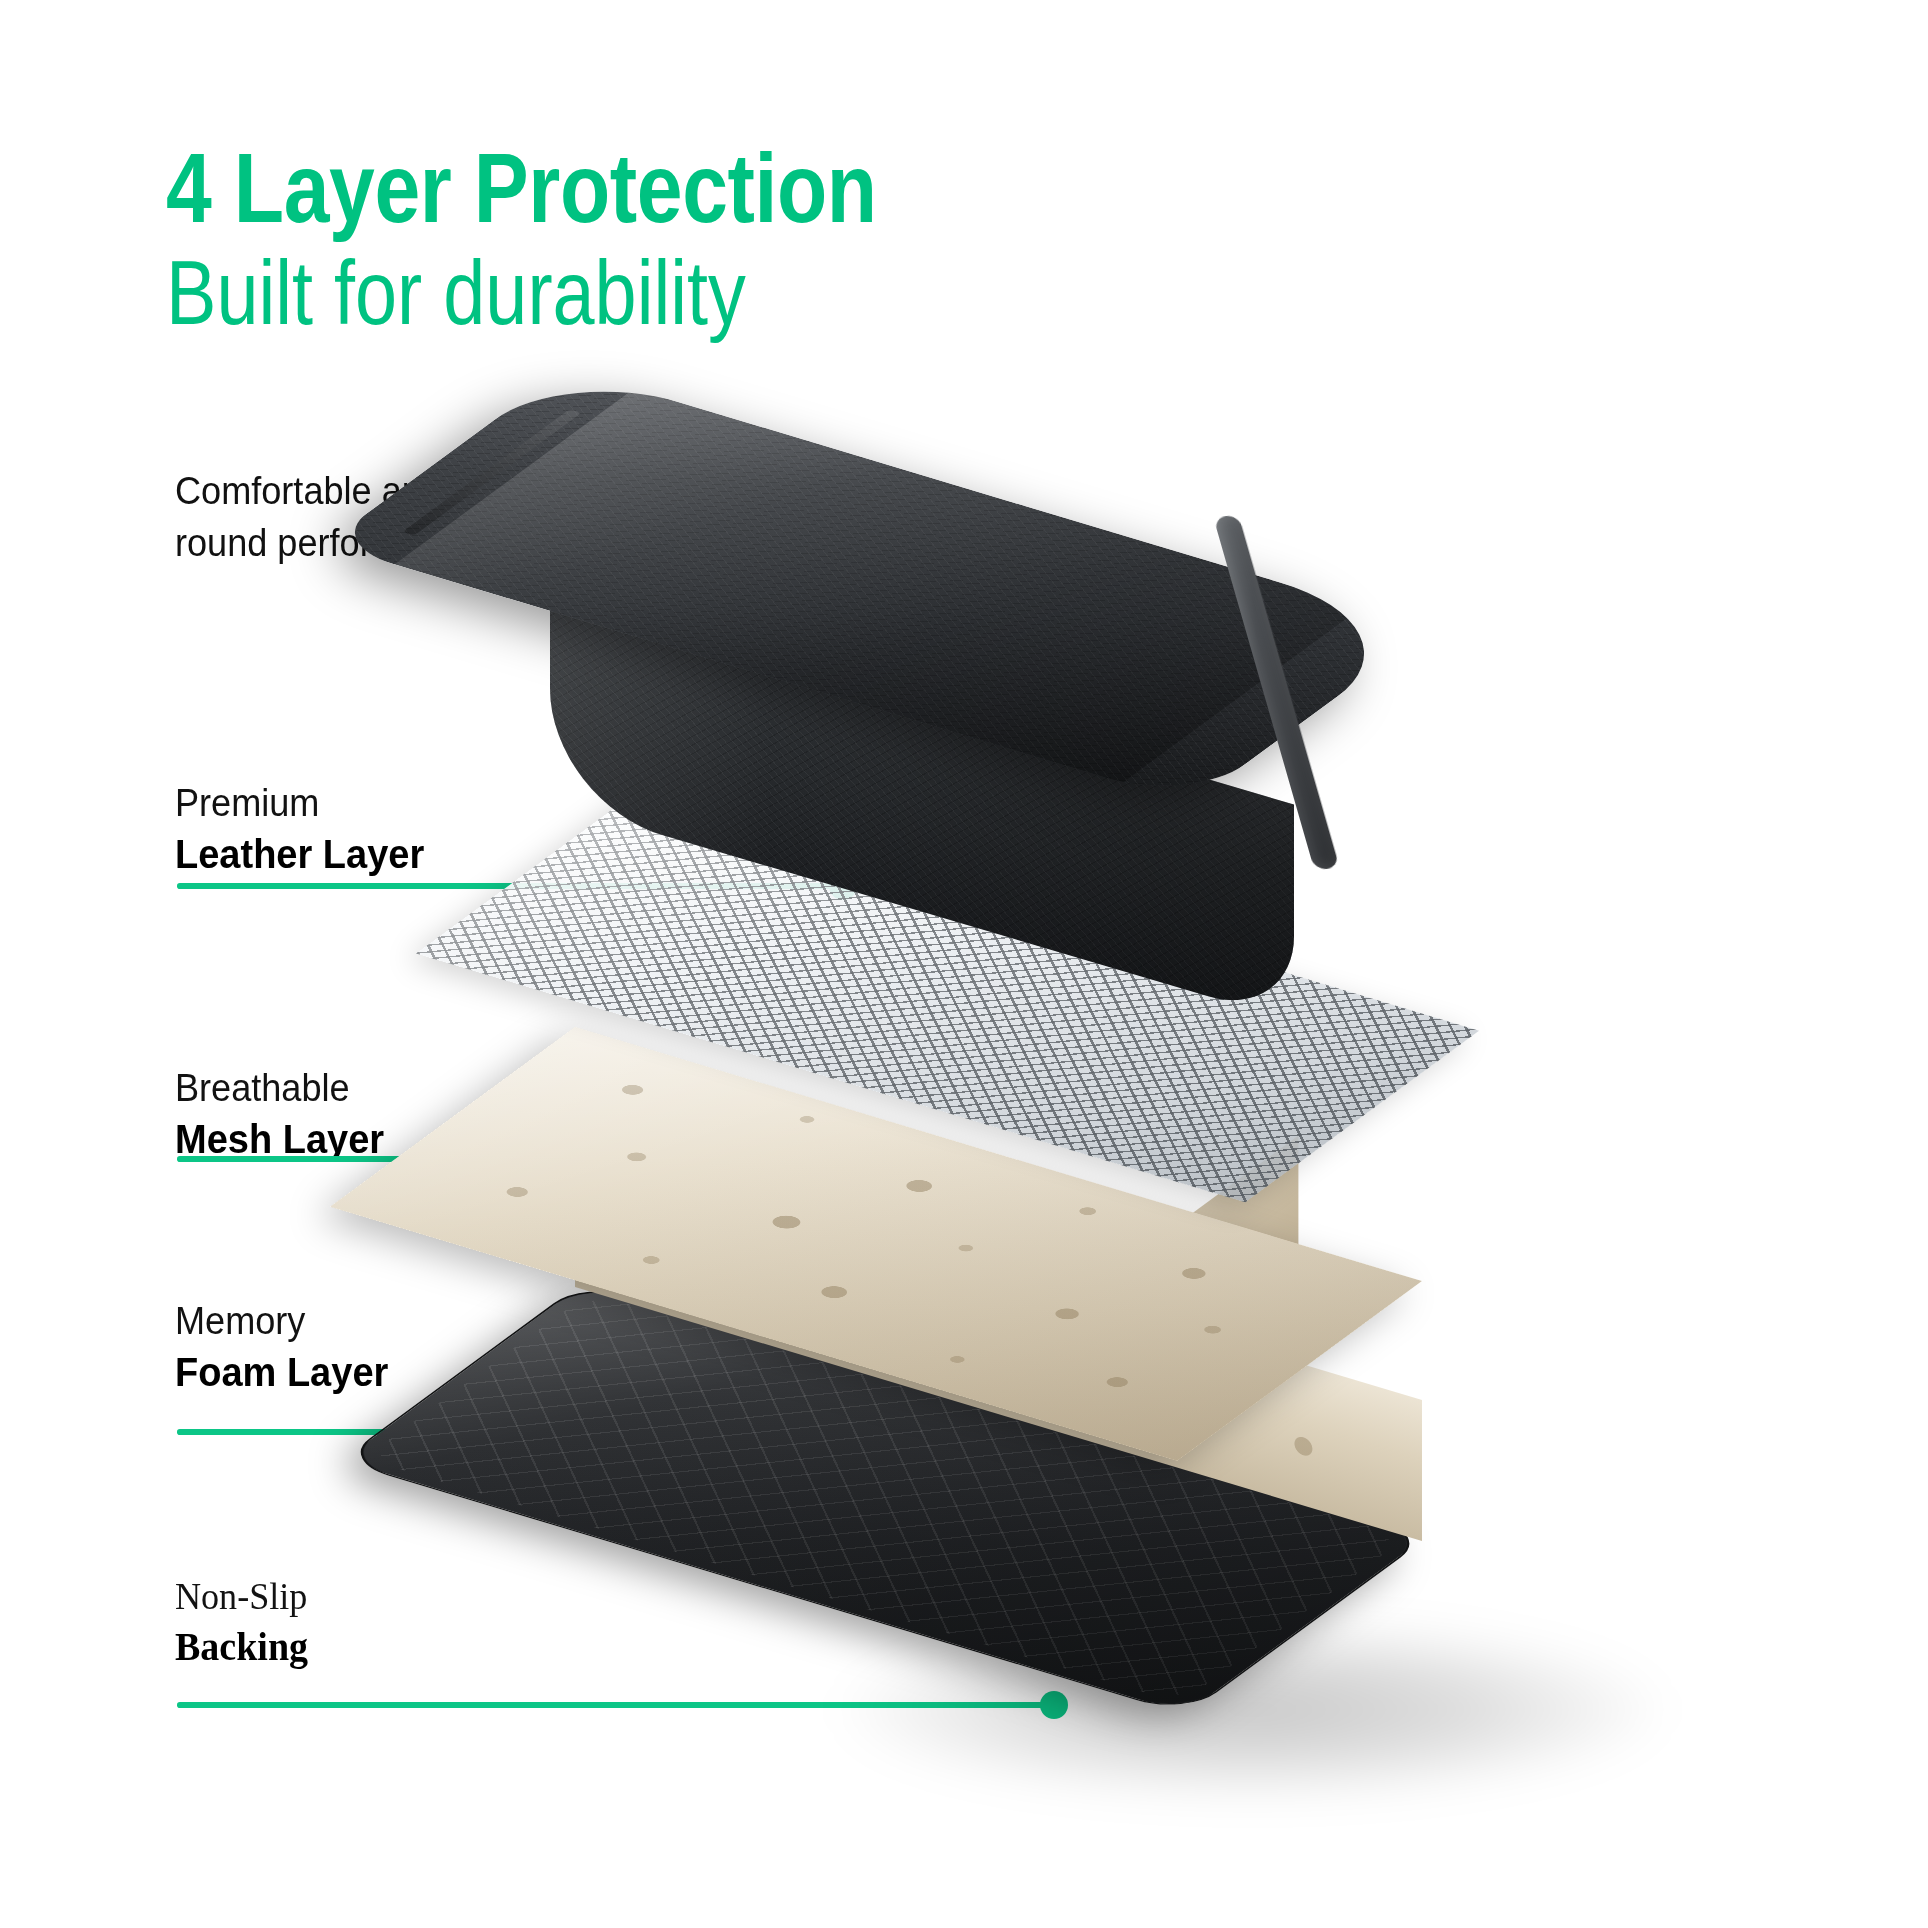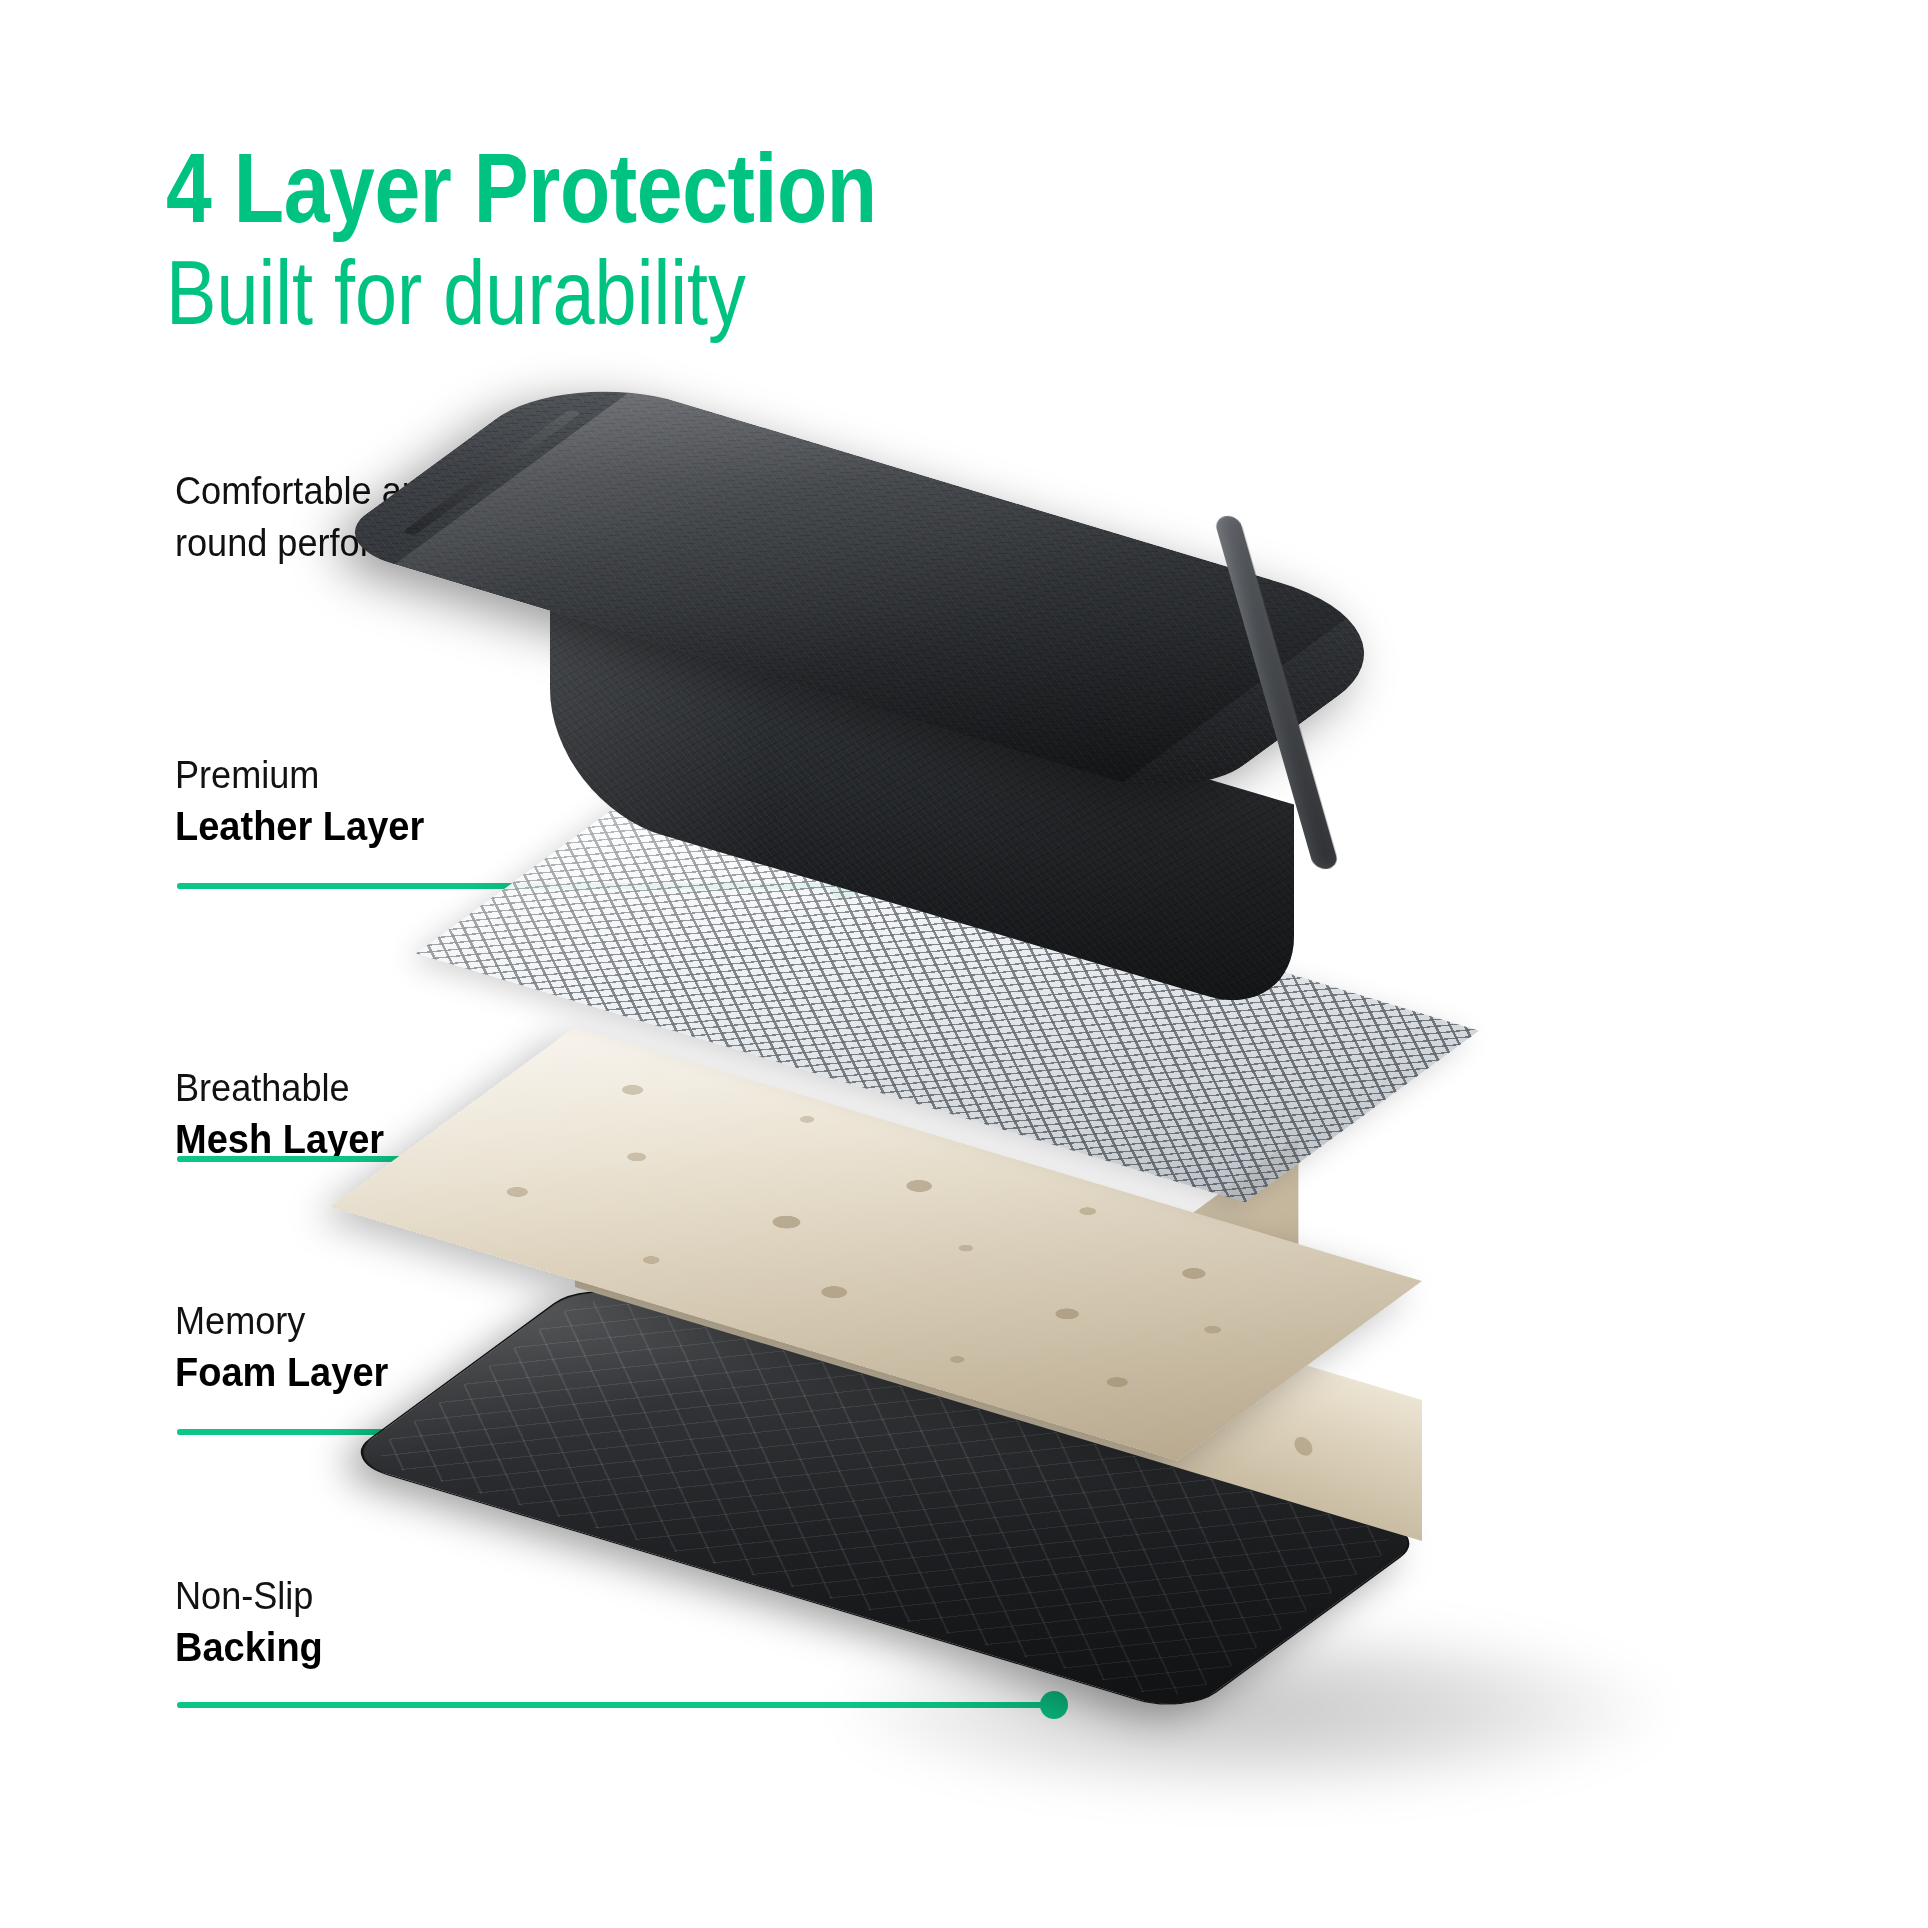--- a/index.html
+++ b/index.html
@@ -243,36 +243,36 @@
   <div id="header">
     <div id="title">4 Layer Protection</div>
     <div id="subtitle">Built for durability</div>
   </div>
 
   <div id="intro">
     <span>Comfortable and year</span><br>
     <span>round performance</span>
   </div>
 
-  <div class="layer-block" style="top:753px;">
+  <div class="layer-block" style="top:781px;">
     <div class="layer-kicker">Premium</div>
     <div class="layer-name">Leather Layer</div>
   </div>
 
   <div class="layer-block" style="top:1026px;margin-top:40px;">
     <div class="layer-kicker">Breathable</div>
     <div class="layer-name">Mesh Layer</div>
   </div>
 
   <div class="layer-block" style="top:1299px;">
     <div class="layer-kicker">Memory</div>
     <div class="layer-name">Foam Layer</div>
   </div>
 
-  <div class="layer-block" style="top:1574px;">
+  <div class="layer-block" style="top:1574px;font-family:Liberation Serif, serif;">
     <div class="layer-kicker">Non-Slip</div>
     <div class="layer-name">Backing</div>
   </div>
 
   <div class="leader" style="left:177px; top:872px; width:684px;">
     <div class="bar" style="width:659px;"></div>
     <div class="dot" style="left:652px;"></div>
   </div>
 
   <div class="leader" style="left:177px; top:1145px; width:684px;">

